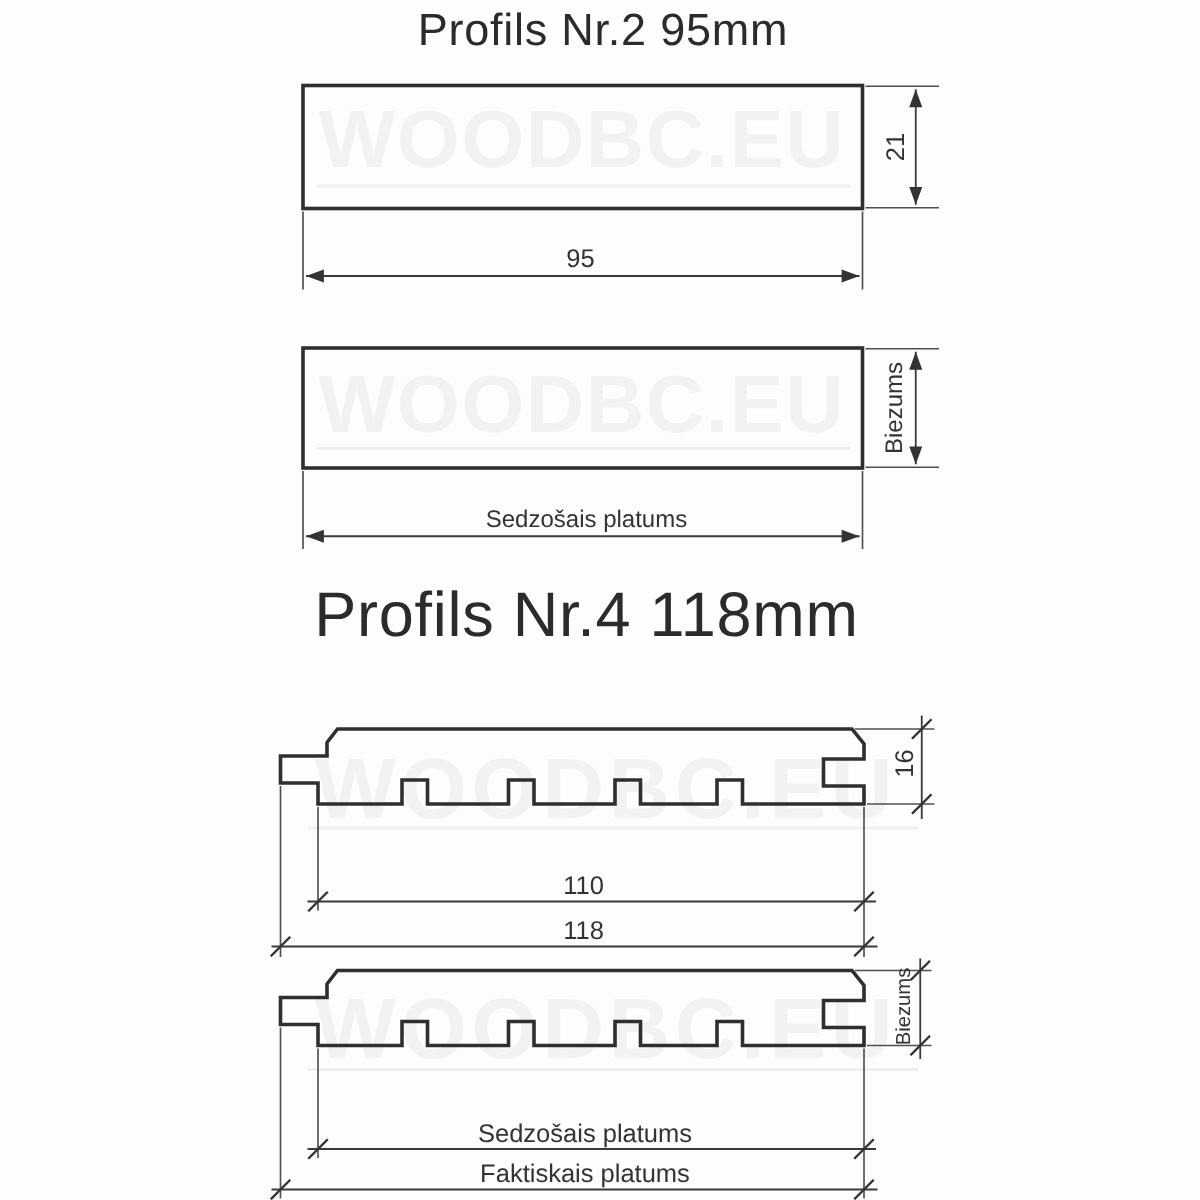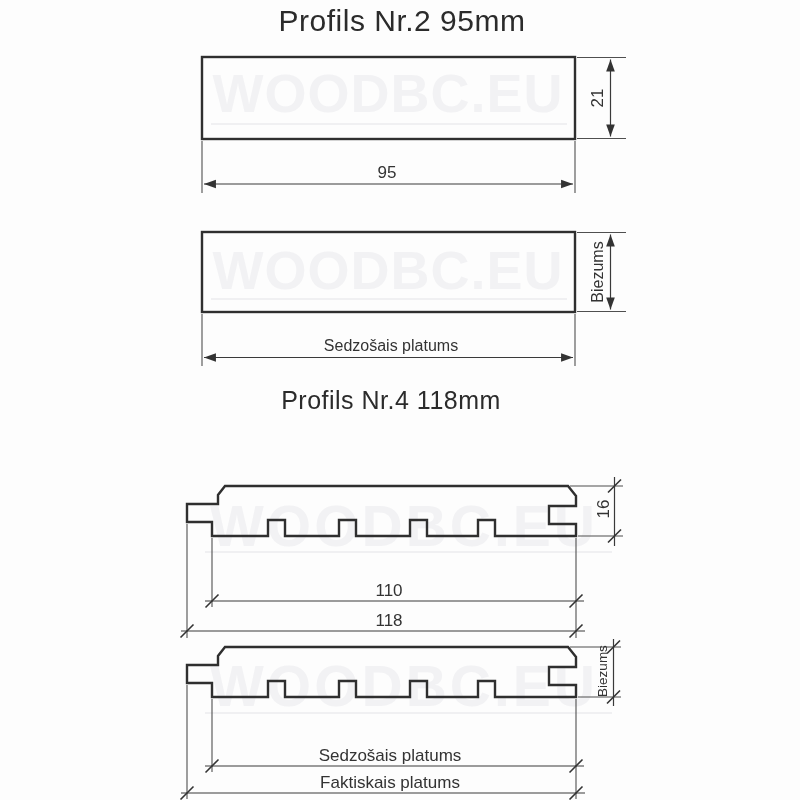--- a/index.html
+++ b/index.html
@@ -6,21 +6,21 @@
   body{
     width:800px;height:800px;position:relative;overflow:hidden;
     background:#fdfdfd;
     font-family:"Liberation Sans", sans-serif;
   }
   .title{
     position:absolute;left:0;text-align:center;
     color:#2b2b2b;white-space:nowrap;
   }
   .title-1{top:4px;width:804px;font-size:30px;font-weight:500;letter-spacing:.5px;}
-  .title-2{top:386px;width:782px;font-size:25px;font-weight:500;letter-spacing:.5px;}
+  .title-2{top:386px;width:782px;font-size:42px;font-weight:500;letter-spacing:.5px;}
   .wm{
     position:absolute;color:#f2f2f4;white-space:nowrap;
     font-weight:700;text-align:center;line-height:1;z-index:0;
     user-select:none;
   }
   .wm-a{font-size:54px;letter-spacing:1px;left:203px;width:370px;}
   .wm-b{font-size:57px;letter-spacing:3px;left:196px;width:416px;}
   .wm-line{position:absolute;height:2px;background:#f0f0f2;z-index:0;}
   svg.draw{position:absolute;left:0;top:0;z-index:1;}
   .thick{stroke:#2f2f2f;stroke-width:2.4;fill:none;stroke-linejoin:miter;}

